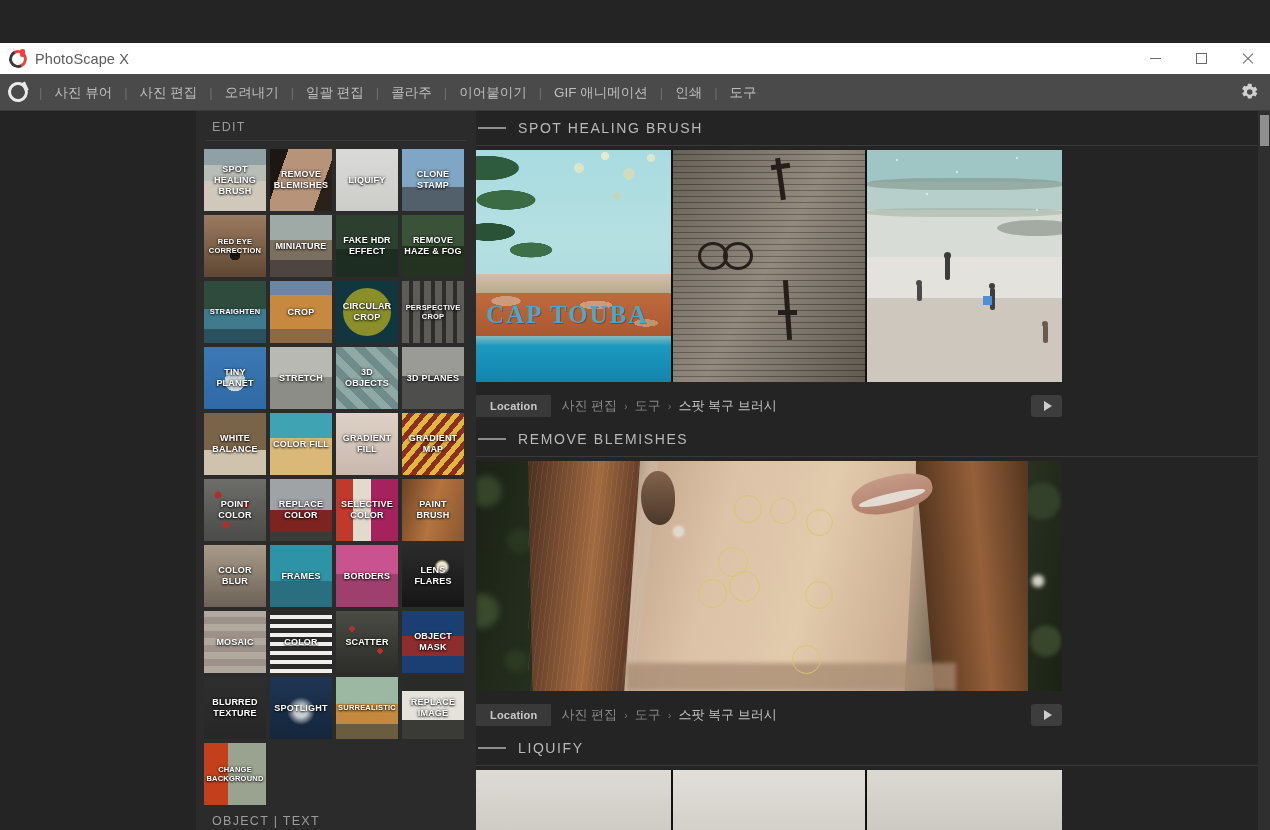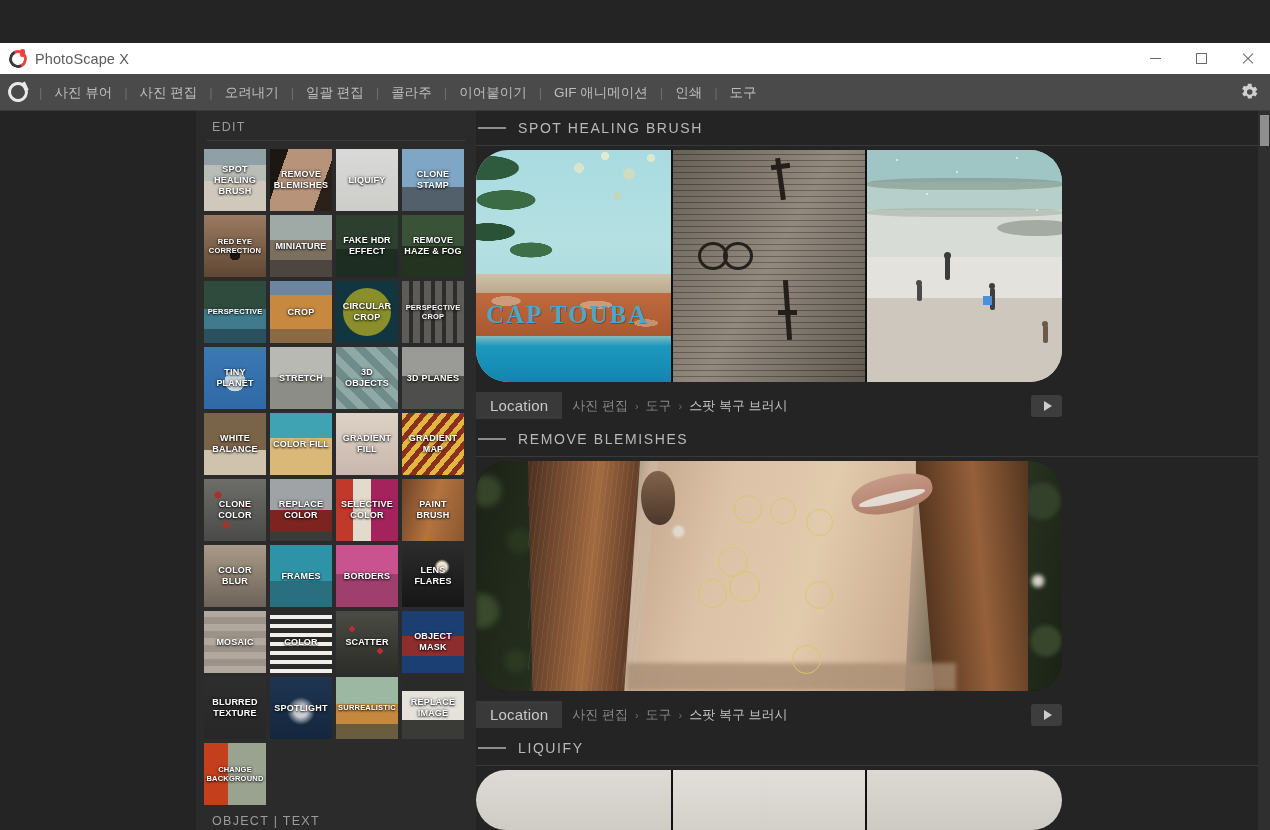--- a/index.html
+++ b/index.html
@@ -145,31 +145,30 @@
   }
   .pv-head .dash { width: 28px; height: 2px; background: #8d8d8d; }
   .pv-head .ptitle {
     color: #b9b9b9; font-size: 14px; letter-spacing: 1.6px;
   }
   .pv-rule { height: 1px; background: #3a3a3a; margin-bottom: 4px; }
   .pv-image {
     height: 232px; width: 586px;
     position: relative; overflow: hidden;
     background: #111;
-    border-radius: 32px;
   }
   .pv-image.tall { height: 230px; }
 
   .locbar {
     display: flex; align-items: center; gap: 10px;
     height: 33px; width: 586px; margin-top: 7px;
   }
   .locchip {
     background: #393939; color: #c9c9c9;
-    font-size: 15px; font-weight: normal;
+    font-size: 11px; font-weight: bold;
     padding: 5px 14px; letter-spacing: .2px;
   }
   .crumbs { display: flex; align-items: center; gap: 7px; font-size: 13px; flex: 1; }
   .crumb { color: #8a8a8a; }
   .crumb.last { color: #c3c3c3; }
   .csep { color: #707070; font-size: 11px; }
   .playbtn {
     width: 31px; height: 22px; background: #3d3d3d;
     border-radius: 3px; display: flex; align-items: center; justify-content: center;
     cursor: pointer;
@@ -292,21 +291,21 @@
         <div class="tile">
           <div class="thumb" style="background: linear-gradient(rgb(45, 64, 48) 0px, rgb(45, 64, 48) 55%, rgb(30, 45, 34) 55%, rgb(30, 45, 34) 100%);"></div>
           <div class="tlabel">FAKE HDR EFFECT</div>
         </div>
         <div class="tile">
           <div class="thumb" style="background: linear-gradient(rgb(58, 82, 56) 0px, rgb(58, 82, 56) 50%, rgb(36, 51, 31) 50%, rgb(36, 51, 31) 100%);"></div>
           <div class="tlabel">REMOVE HAZE &amp; FOG</div>
         </div>
         <div class="tile">
           <div class="thumb" style="background: linear-gradient(rgb(47, 75, 62) 0px, rgb(47, 75, 62) 45%, rgb(63, 123, 140) 45%, rgb(63, 123, 140) 78%, rgb(43, 81, 96) 78%, rgb(43, 81, 96) 100%);"></div>
-          <div class="tlabel small">PERSPECTIVE</div>
+          <div class="tlabel small">STRAIGHTEN</div>
         </div>
         <div class="tile">
           <div class="thumb" style="background: linear-gradient(rgb(107, 134, 160) 0px, rgb(107, 134, 160) 22%, rgb(198, 137, 63) 22%, rgb(198, 137, 63) 78%, rgb(140, 106, 68) 78%, rgb(140, 106, 68) 100%);"></div>
           <div class="tlabel">CROP</div>
         </div>
         <div class="tile">
           <div class="thumb" style="background: rgb(18, 54, 64);"></div>
           <div style="position: absolute; left: 7px; top: 7px; width: 48px; height: 48px; border-radius: 50%; background: rgb(138, 143, 42);"></div>
           <div class="tlabel">CIRCULAR CROP</div>
         </div>
@@ -341,21 +340,21 @@
         <div class="tile">
           <div class="thumb" style="background: linear-gradient(rgb(221, 210, 198), rgb(201, 183, 173));"></div>
           <div class="tlabel">GRADIENT FILL</div>
         </div>
         <div class="tile">
           <div class="thumb" style="background: repeating-linear-gradient(130deg, rgb(224, 184, 63) 0px, rgb(224, 184, 63) 5px, rgb(140, 47, 31) 5px, rgb(140, 47, 31) 10px);"></div>
           <div class="tlabel">GRADIENT MAP</div>
         </div>
         <div class="tile">
           <div class="thumb" style="background: radial-gradient(5px at 14px 16px, rgb(168, 49, 44) 0px, rgb(168, 49, 44) 70%, transparent 72%), radial-gradient(5px at 42px 26px, rgb(168, 49, 44) 0px, rgb(168, 49, 44) 70%, transparent 72%), radial-gradient(5px at 22px 46px, rgb(168, 49, 44) 0px, rgb(168, 49, 44) 70%, transparent 72%), linear-gradient(rgb(109, 109, 106), rgb(74, 74, 72));"></div>
-          <div class="tlabel">CLONE COLOR</div>
+          <div class="tlabel">POINT COLOR</div>
         </div>
         <div class="tile">
           <div class="thumb" style="background: linear-gradient(rgb(159, 163, 166) 0px, rgb(159, 163, 166) 50%, rgb(125, 36, 32) 50%, rgb(125, 36, 32) 86%, rgb(58, 58, 56) 86%, rgb(58, 58, 56) 100%);"></div>
           <div class="tlabel">REPLACE COLOR</div>
         </div>
         <div class="tile">
           <div class="thumb" style="background: linear-gradient(90deg, rgb(192, 57, 43) 0px, rgb(192, 57, 43) 28%, rgb(226, 219, 205) 28%, rgb(226, 219, 205) 56%, rgb(165, 35, 92) 56%, rgb(165, 35, 92) 100%);"></div>
           <div class="tlabel">SELECTIVE COLOR</div>
         </div>
         <div class="tile">

